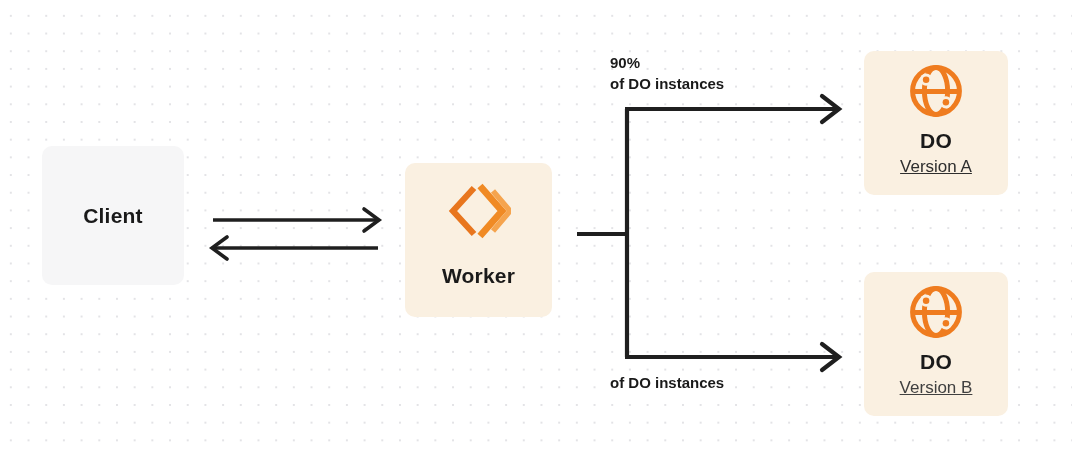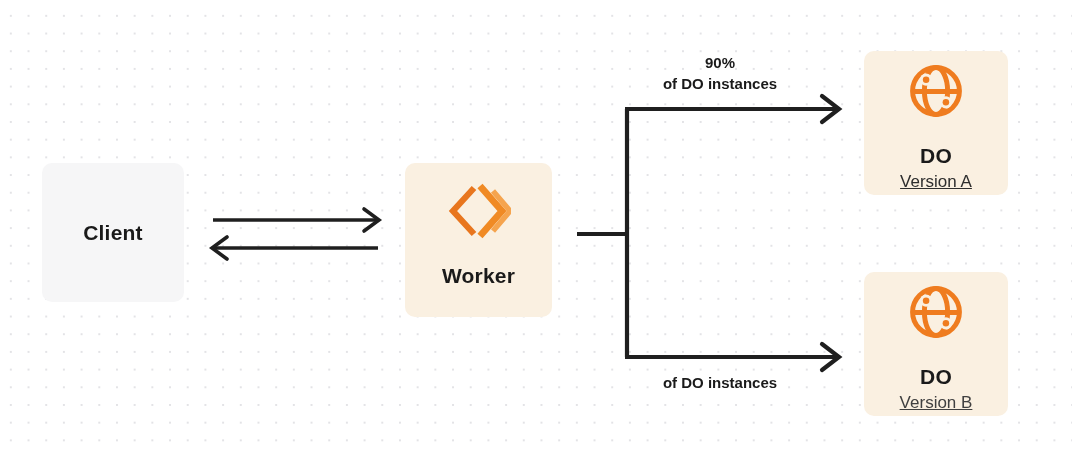--- a/index.html
+++ b/index.html
@@ -41,44 +41,43 @@
     font-size: 21px;
     letter-spacing: 0.2px;
   }
   .node-sublabel {
     font-weight: 400;
     font-size: 17px;
     margin-top: 4px;
     text-decoration: underline;
   }
   .client-node {
-    left: 42px; top: 163px;
+    left: 42px; top: 146px;
     width: 142px; height: 139px;
     justify-content: center;
     text-align: right;
   }
   .worker-node {
     left: 405px; top: 163px;
     width: 147px; height: 154px;
     padding-top: 19px;
   }
   .worker-node .node-label { margin-top: 24px; }
   .do-node {
     left: 864px;
     width: 144px; height: 144px;
     padding-top: 11px;
   }
   .do-node-a { top: 51px; }
   .do-node-b { top: 272px; }
-  .do-node .node-label { margin-top: 24px; }
+  .do-node .node-label { margin-top: 9px; }
   .route-label {
     position: absolute;
     left: 610px;
     width: 220px;
-    text-align: center;
     font-size: 15px;
     font-weight: 700;
     line-height: 21px;
   }
   .route-label-top { top: 52px; }
   .route-label-bottom { top: 372px; }
   .icon-box { line-height: 0; }
 </style>
 </head>
 <body>

